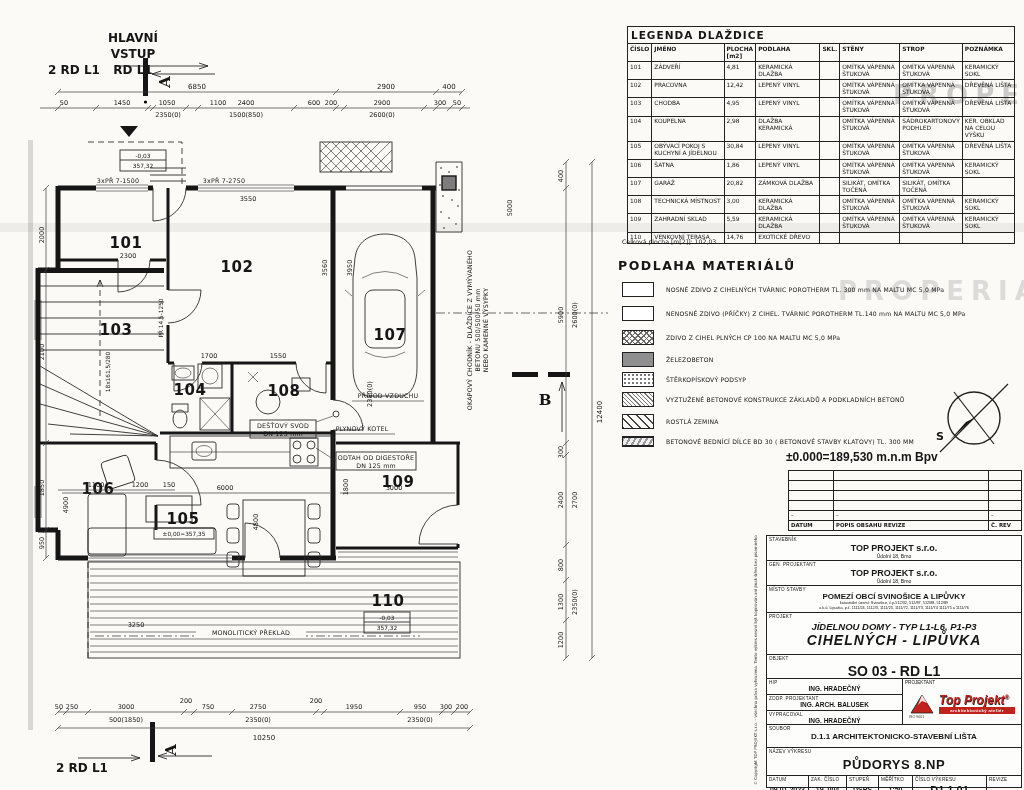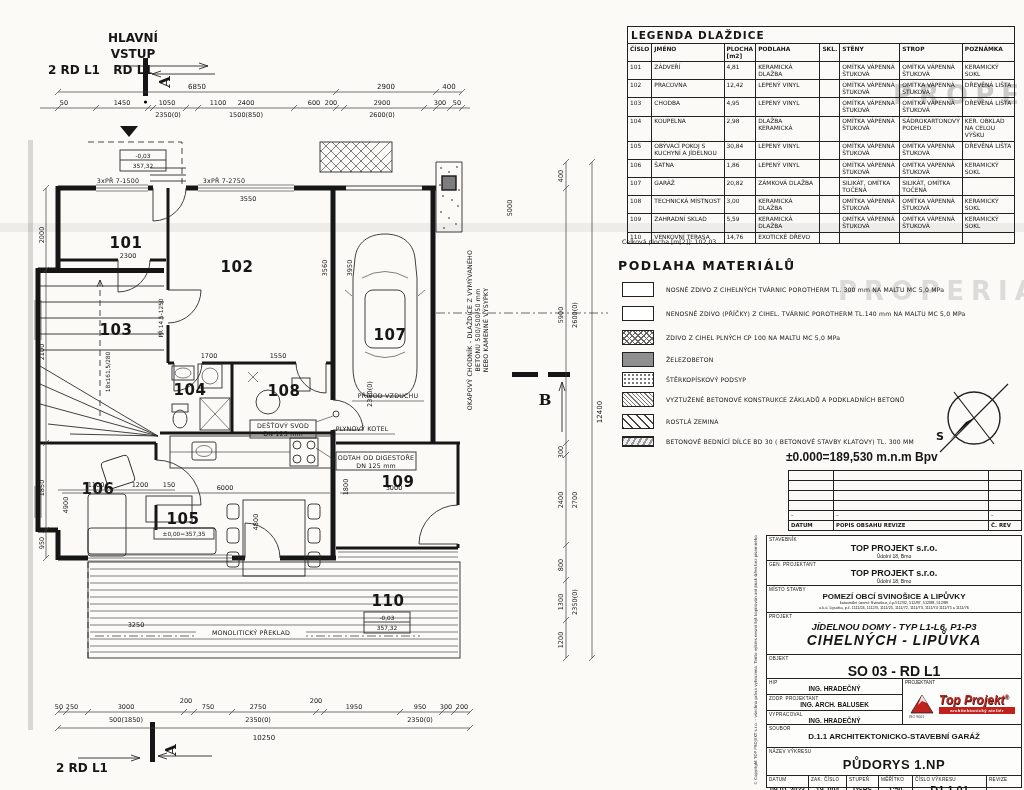--- a/index.html
+++ b/index.html
@@ -633,25 +633,25 @@
           <path d="M13,2 L18,10 L13,8 L9,12 Z" fill="#fff" opacity=".85"></path>
         </svg>
         <div class="logo-txt"><span>Top Projekt</span><sup style="font-size:6px">®</sup></div>
         <div class="logo-bar">architektonický ateliér</div>
         <div class="logo-iso">ISO 9001</div>
       </div>
     </div>
   </div>
   <div class="tb-row" style="height:23px">
     <div class="tb-lbl">SOUBOR</div>
-    <div class="v-soubor">D.1.1 ARCHITEKTONICKO-STAVEBNÍ GARÁŽ</div>
+    <div class="v-soubor">D.1.1 ARCHITEKTONICKO-STAVEBNÍ LIŠTA</div>
   </div>
   <div class="tb-row" style="height:28px">
     <div class="tb-lbl">NÁZEV VÝKRESU</div>
-    <div class="v-nazev">PŮDORYS 1.NP</div>
+    <div class="v-nazev">PŮDORYS 8.NP</div>
   </div>
   <div class="tb-row" style="height:27px;border-bottom:none">
     <div class="tb-bot">
       <div class="bcell" style="flex:0 0 42px">
           <div class="tb-lbl">DATUM</div>
           <div class="bval">09.01.2023</div>
         </div>
       <div class="bcell" style="flex:0 0 38px">
           <div class="tb-lbl">ZAK. ČÍSLO</div>
           <div class="bval">19_004</div>

